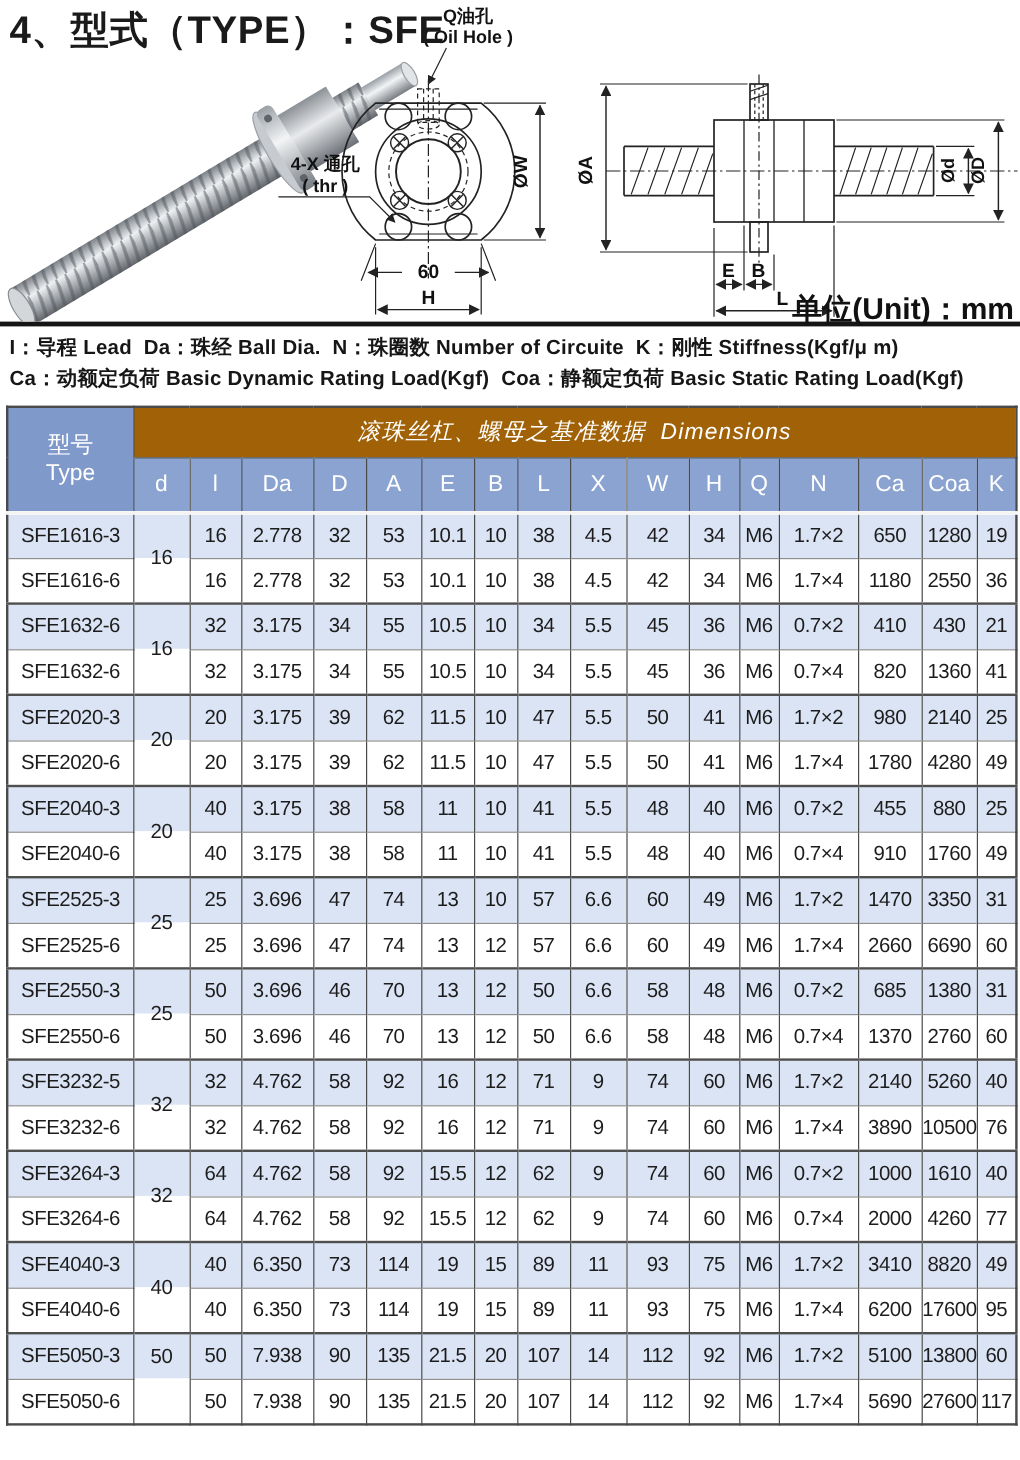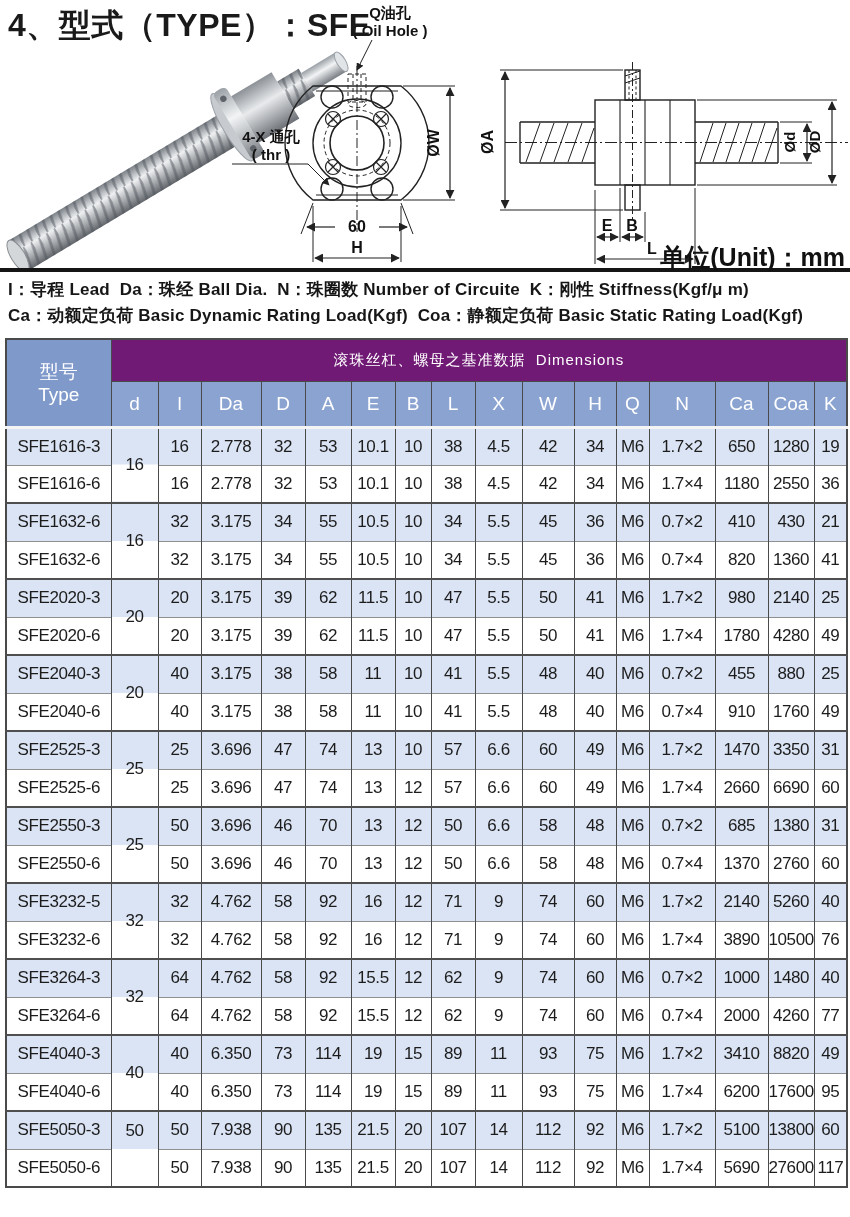--- a/index.html
+++ b/index.html
@@ -40,21 +40,21 @@
   }
   .spec th, .spec td {
     border-left: 1px solid #4a4a4a;
     text-align: center; vertical-align: middle; overflow: hidden;
   }
   .spec th { color: #fff; font-weight: normal; }
   th.typeh {
     background: #8099cb; font-size: 19px; line-height: 23px;
     border-bottom: 3px solid #f4f4f4;
   }
-  th.dims { background: #701a75; font-size: 15px; height: 42px; letter-spacing: 1px; white-space: pre; }
+  th.dims { background: #a16207; font-size: 19px; height: 42px; letter-spacing: 1px; white-space: pre; font-style: italic; }
   tr.subhead th {
     background: #8ba3d1; font-size: 19px; height: 46px;
     border-top: 1px solid #4a4a4a; border-bottom: 3px solid #f4f4f4;
   }
   .spec td {
     height: 38px; font-size: 17px; color: #1c1c1c; letter-spacing: -0.4px;
   }
   tr.row-blue td  { background: #dbe4f4; }
   tr.row-white td { background: #ffffff; }
   tbody tr:not(.group-start) td { border-top: 1px solid #8f8f8f; }
@@ -530,21 +530,21 @@
           <td>92</td>
           <td>15.5</td>
           <td>12</td>
           <td>62</td>
           <td>9</td>
           <td>74</td>
           <td>60</td>
           <td>M6</td>
           <td>0.7×2</td>
           <td>1000</td>
-          <td>1480</td>
+          <td>1610</td>
           <td>40</td>
         </tr>
         <tr class="row-white">
           <td>SFE3264-6</td>
           <td>64</td>
           <td>4.762</td>
           <td>58</td>
           <td>92</td>
           <td>15.5</td>
           <td>12</td>

